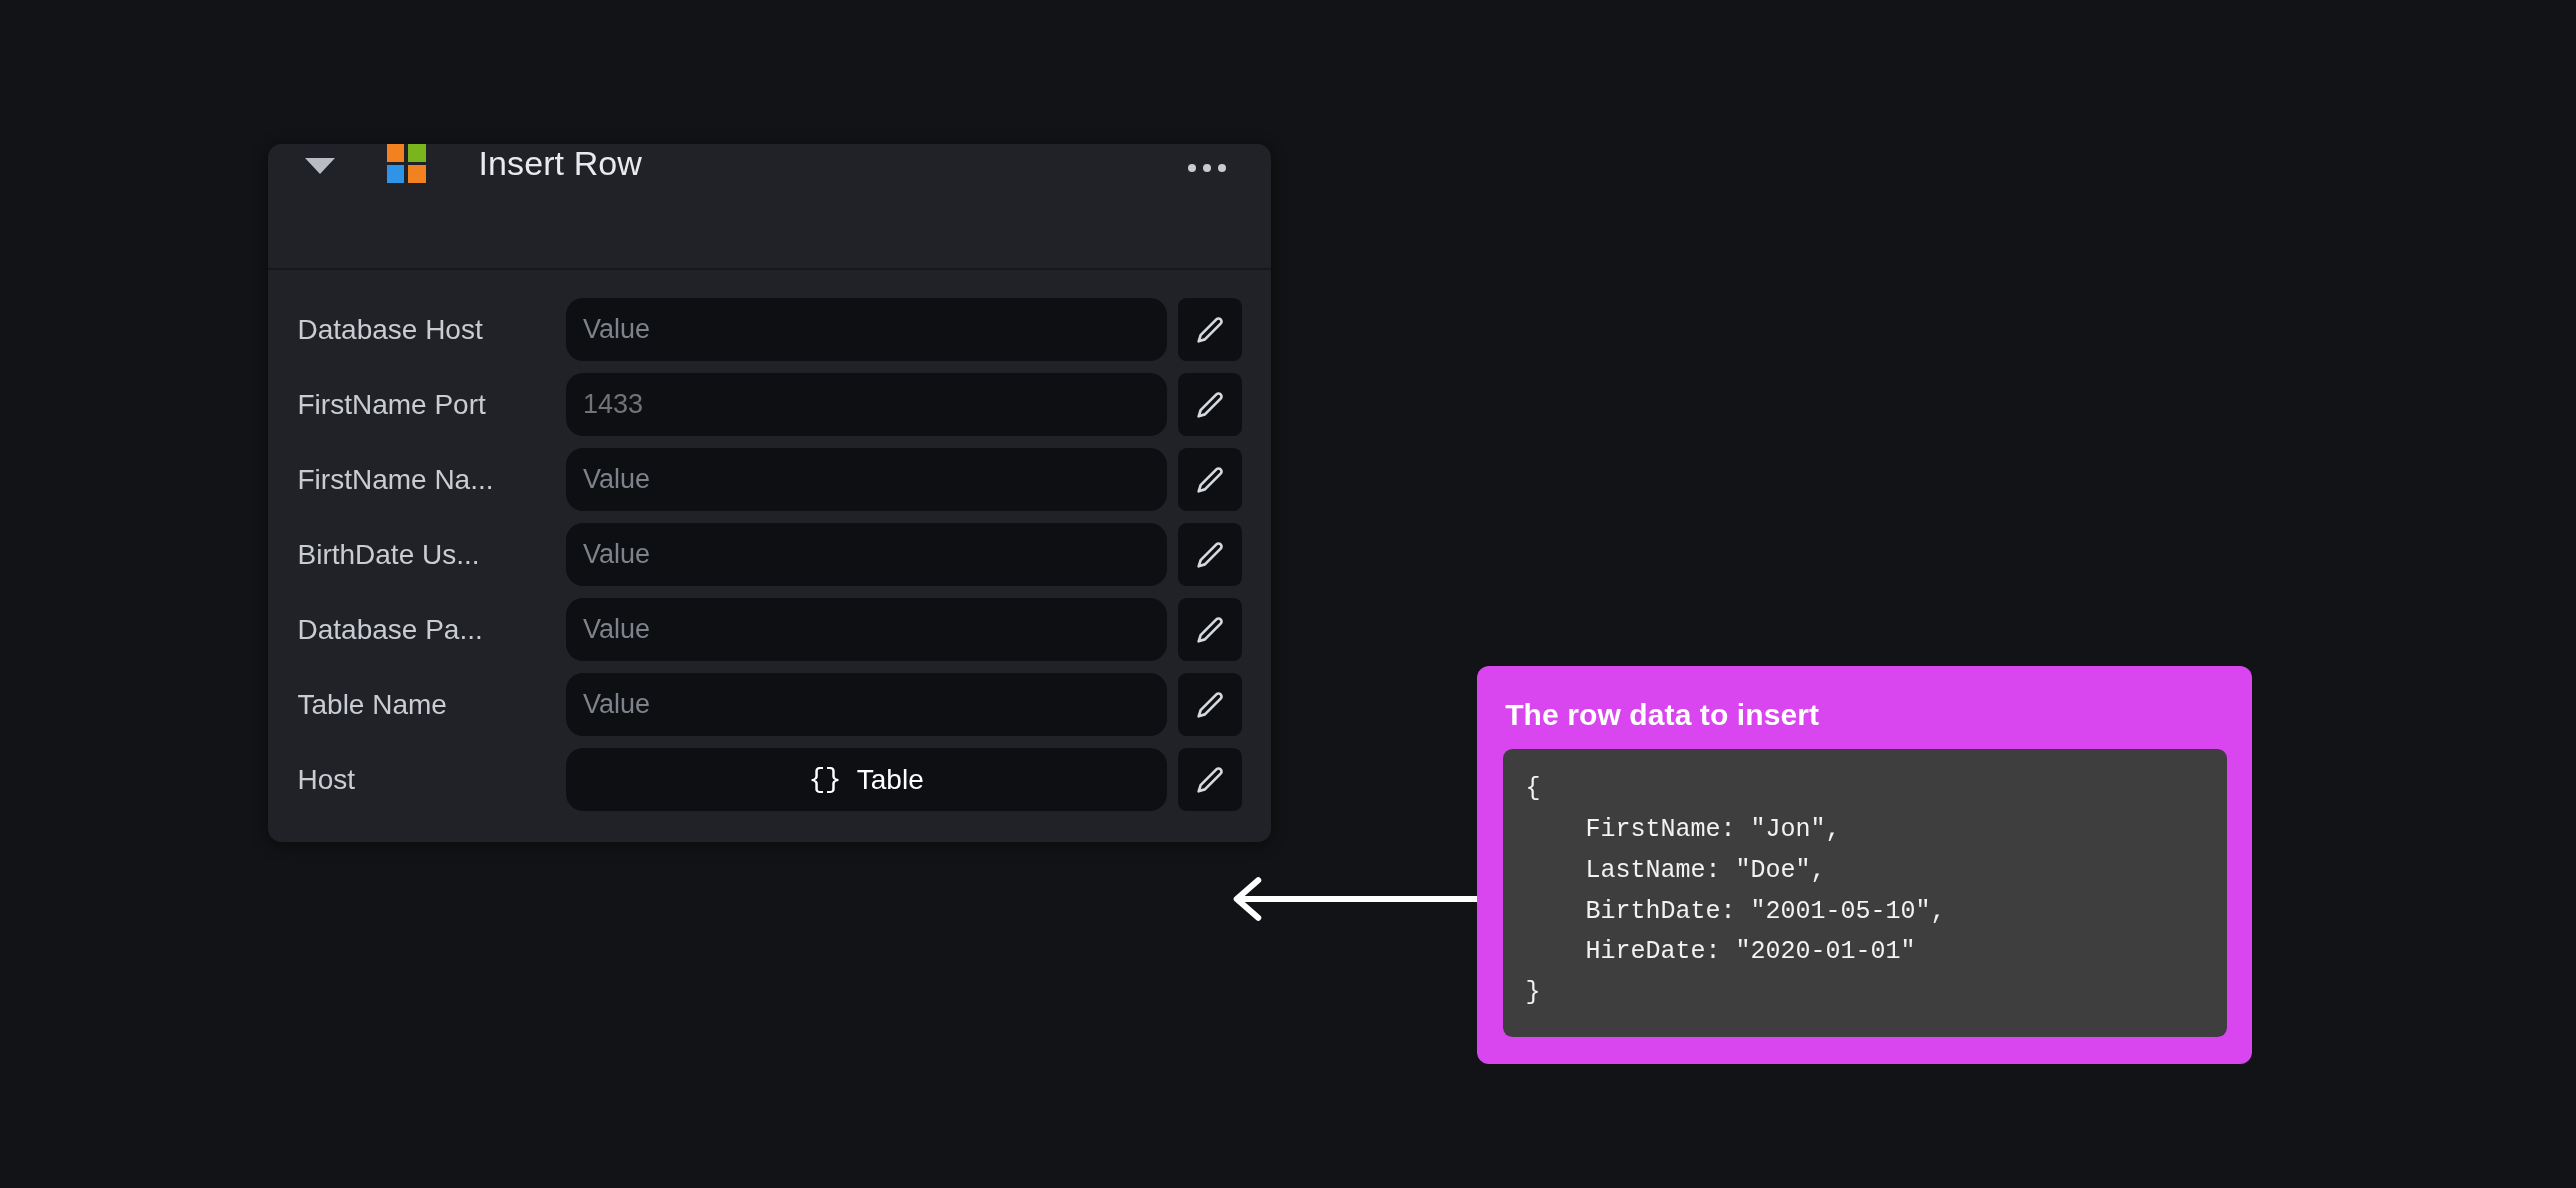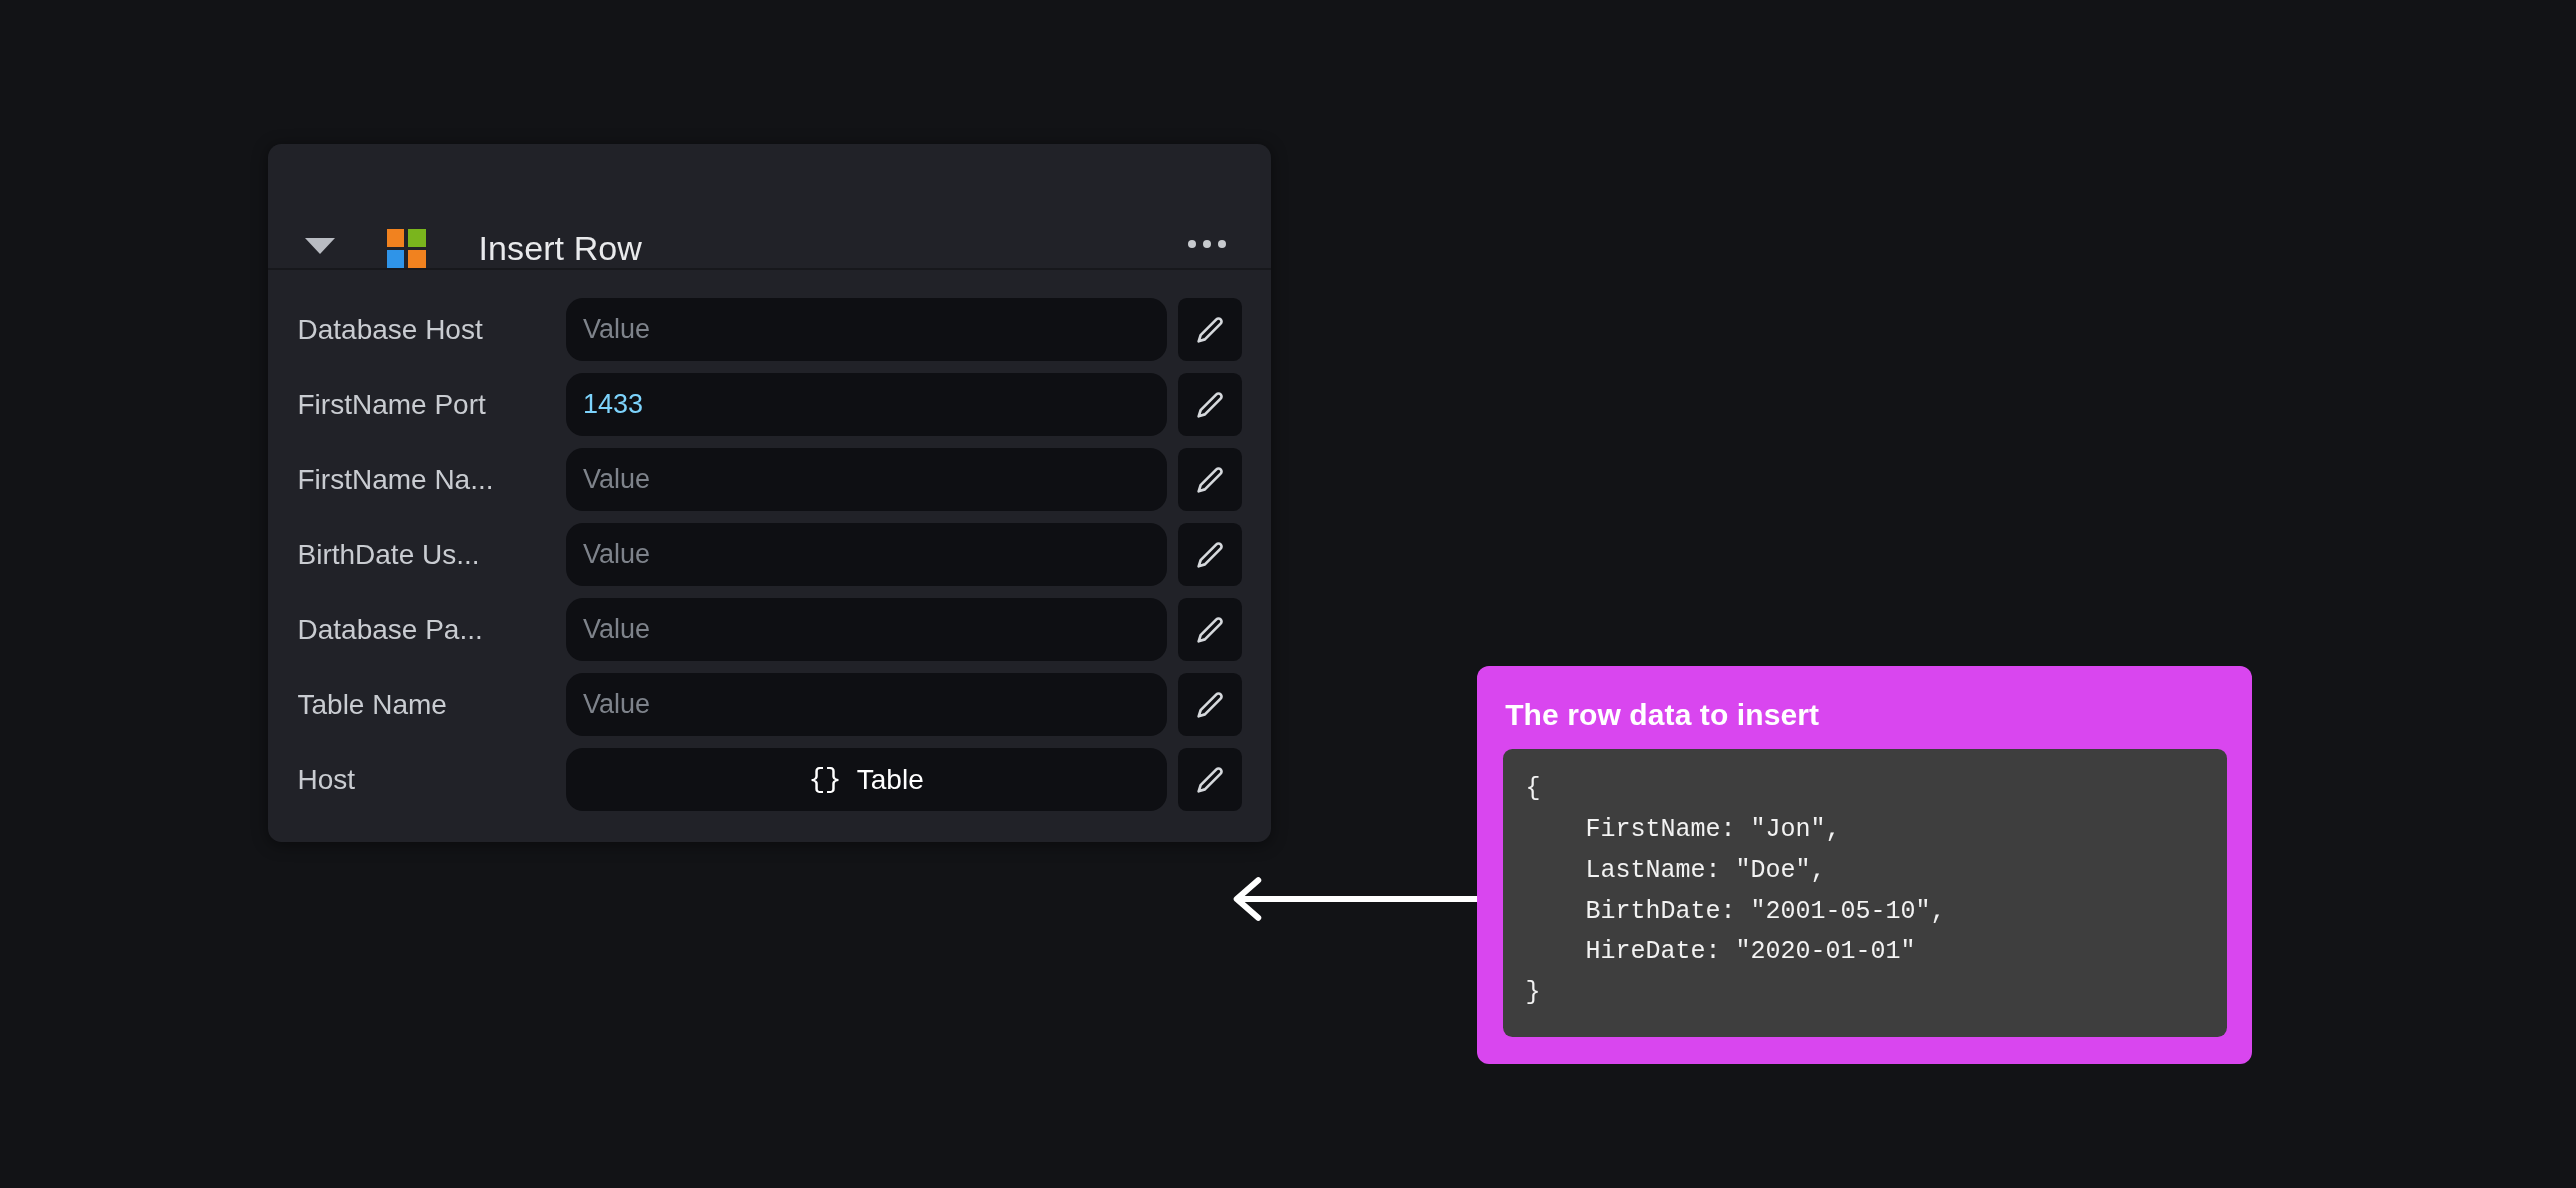--- a/index.html
+++ b/index.html
@@ -29,21 +29,21 @@
     background: #212228;
     border-radius: 13.4px;
     overflow: hidden;
     box-shadow: 0 2.7px 16px rgba(0,0,0,0.45);
   }
 
   .node-header {
     position: relative;
     height: 126px;
     display: flex;
-    align-items: flex-end;
+    align-items: flex-start;
     padding: 0 36px 0 29.5px;
     border-bottom: 2.7px solid #17181c;
     gap: 22px;
   }
 
   .caret-btn {
     width: 44px;
     height: 44px;
     display: flex;
     align-items: center;
@@ -131,21 +131,21 @@
     height: 63px;
     background: #0e0f13;
     border-radius: 17px;
     display: flex;
     align-items: center;
     padding: 0 17.4px;
     font-size: 27px;
     cursor: text;
   }
   .field-input.placeholder { color: #7e838b; }
-  .field-input.filled { color: #7dd3fc; }
+  .field-input.filled { color: #737373; }
 
   .field-input.editor-btn {
     justify-content: center;
     gap: 16px;
     color: #ffffff;
     cursor: pointer;
   }
   .editor-braces {
     font-family: "Liberation Mono", monospace;
     font-size: 28px;

